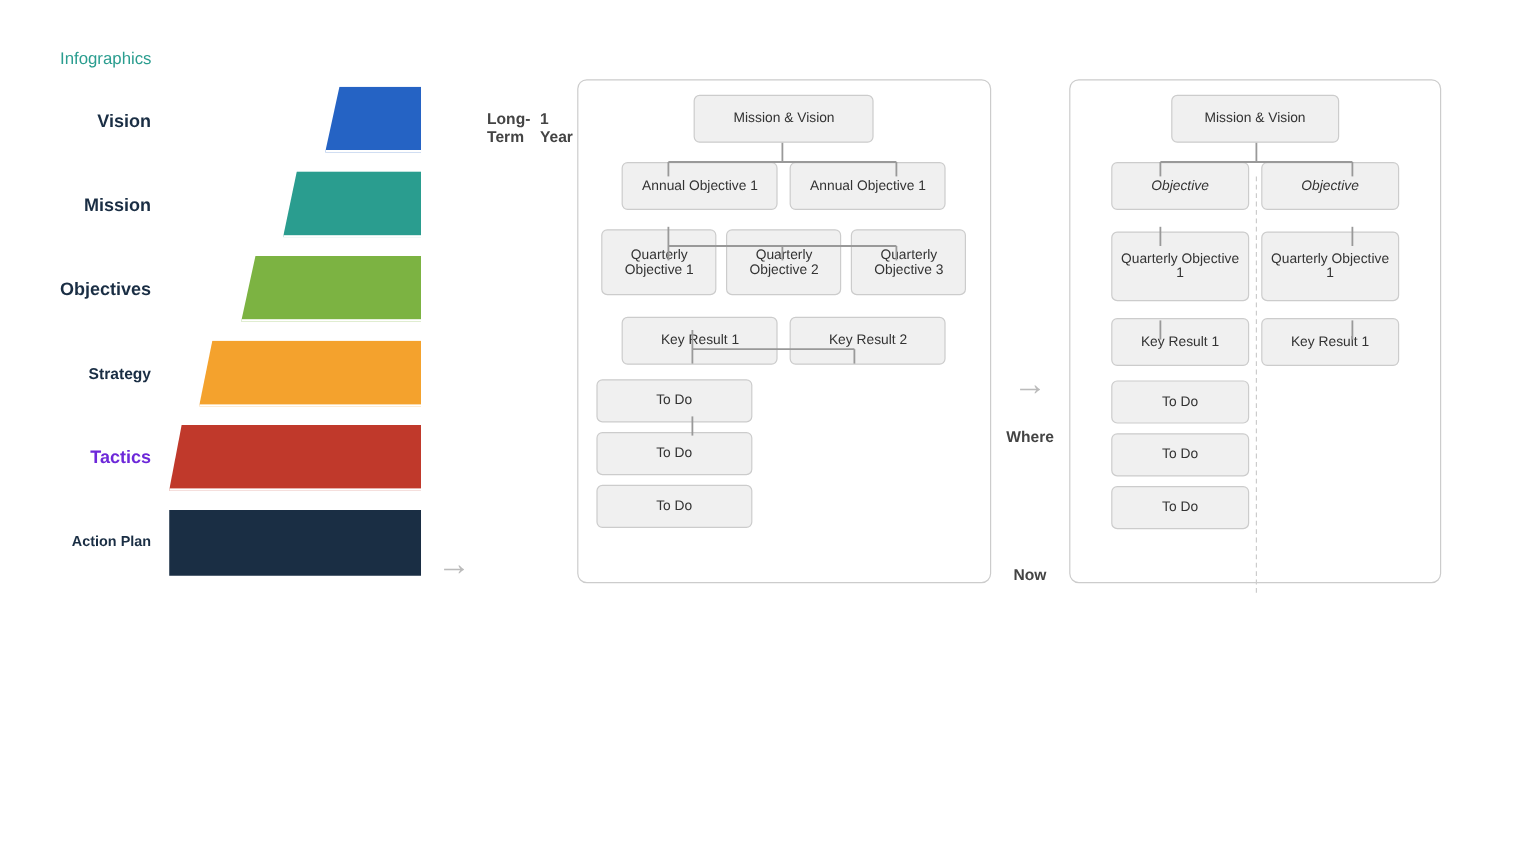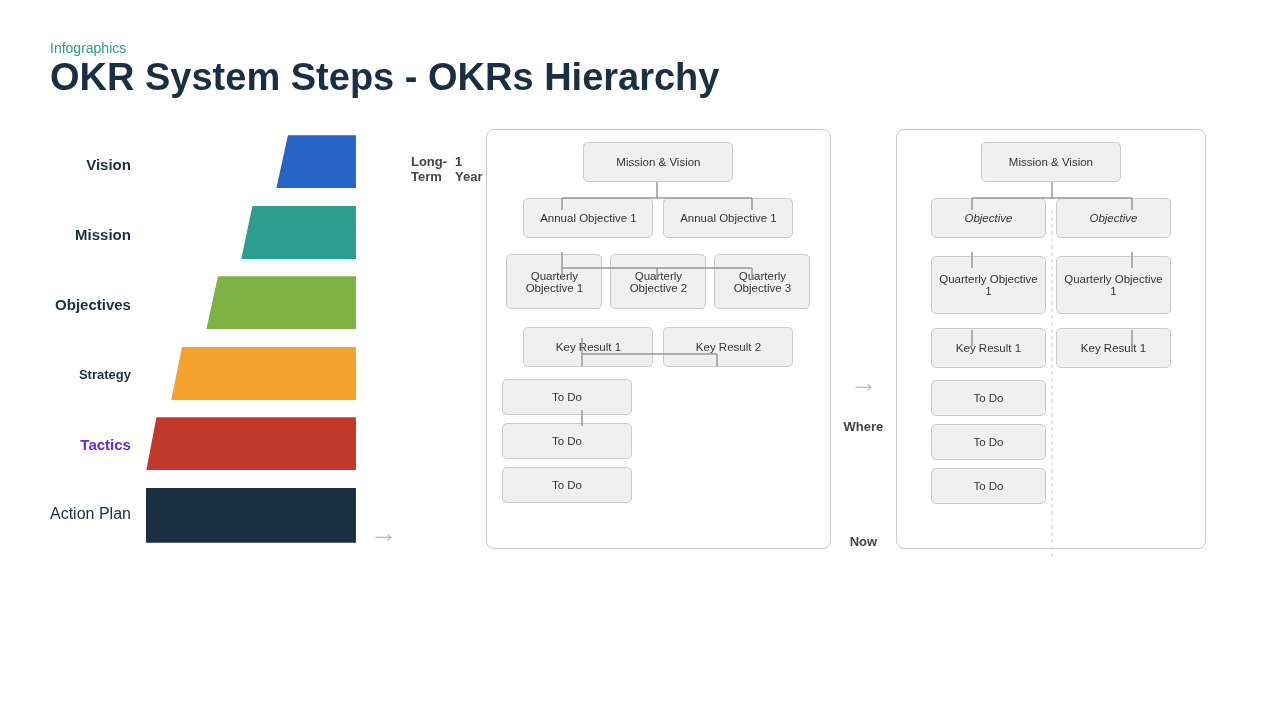--- a/index.html
+++ b/index.html
@@ -60,32 +60,31 @@
       font-weight: 500;
       color: #333;
       padding: 4px 6px;
     }
   </style>
 </head>
 <body>
 
 <div class="page">
   <div class="label-infographics">Infographics</div>
-  <div class="main-title">OKR System Steps - OKRs Hierarchy</div>
 
   <div class="main-layout">
 
     <div class="pyramid-container">
       <div style="display:flex; flex-direction:column; justify-content:space-around; height:420px; text-align:right; padding-right:10px;">
         <div style="height:60px;display:flex;align-items:center;justify-content:flex-end;font-size:15px;font-weight:700;color:#1a2e44;">Vision</div>
         <div style="height:60px;display:flex;align-items:center;justify-content:flex-end;font-size:15px;font-weight:700;color:#1a2e44;">Mission</div>
         <div style="height:60px;display:flex;align-items:center;justify-content:flex-end;font-size:15px;font-weight:700;color:#1a2e44;">Objectives</div>
         <div style="height:60px;display:flex;align-items:center;justify-content:flex-end;font-size:13px;font-weight:700;color:#1a2e44;">Strategy</div>
         <div style="height:60px;display:flex;align-items:center;justify-content:flex-end;font-size:15px;font-weight:700;color:#6d28d9;">Tactics</div>
-        <div style="height:60px;display:flex;align-items:center;justify-content:flex-end;font-size:16px;font-weight:400;color:#1a2e44;">Action Plan</div>
+        <div style="height:60px;display:flex;align-items:center;justify-content:flex-end;font-size:12px;font-weight:700;color:#1a2e44;">Action Plan</div>
       </div>
       <div style="display:flex;flex-direction:column;align-items:flex-end;justify-content:space-around;height:420px;width:210px;gap:3px;">
 
         <div style="height:55px;width:80px;background:#2563c4;clip-path:polygon(15% 0%,100% 0%,100% 100%,0% 100%);border-bottom:2px solid #fff;"></div>
 
         <div style="height:55px;width:115px;background:#2a9d8f;clip-path:polygon(10% 0%,100% 0%,100% 100%,0% 100%);border-bottom:2px solid #fff;"></div>
 
         <div style="height:55px;width:150px;background:#7cb342;clip-path:polygon(8% 0%,100% 0%,100% 100%,0% 100%);border-bottom:2px solid #fff;"></div>
 
         <div style="height:55px;width:185px;background:#f4a22d;clip-path:polygon(6% 0%,100% 0%,100% 100%,0% 100%);border-bottom:2px solid #fff;"></div>

